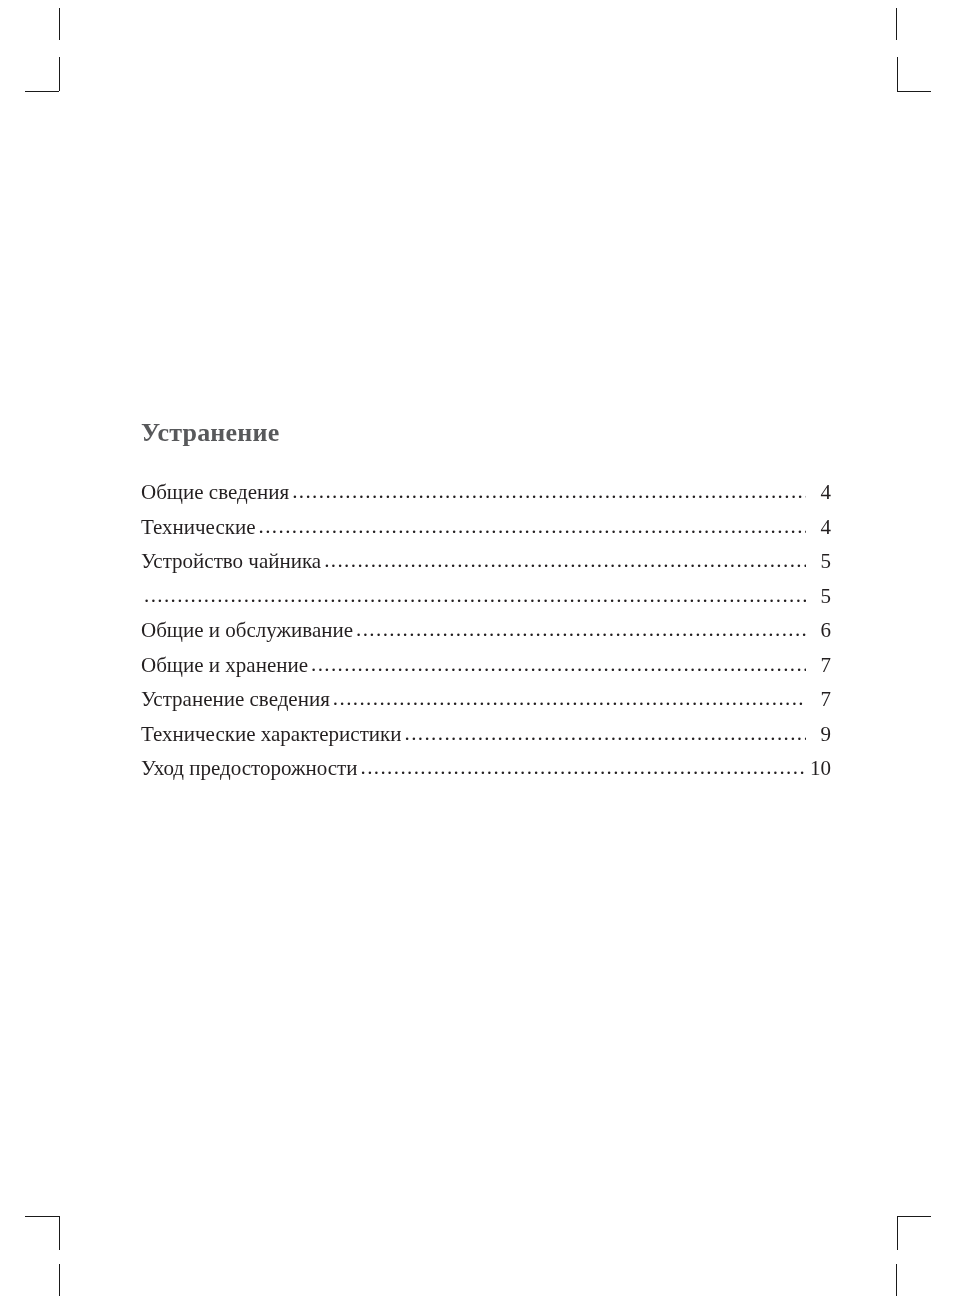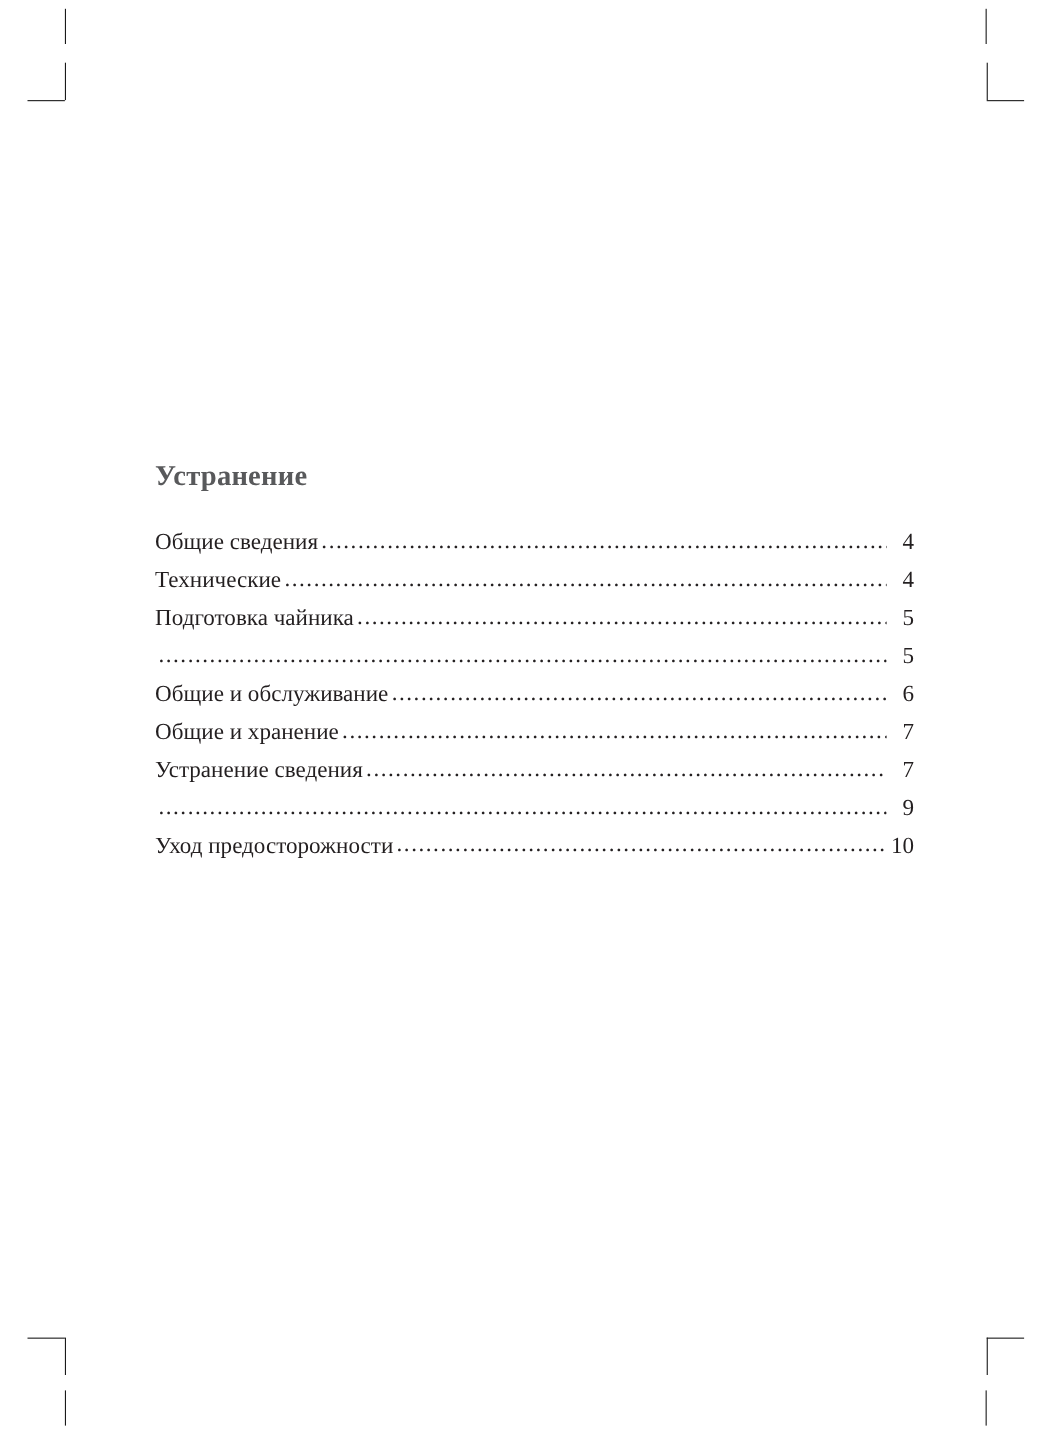--- a/index.html
+++ b/index.html
@@ -121,21 +121,21 @@
         <span class="toc-page">4</span>
       </li>
 
       <li class="toc-item">
         <span class="toc-label">Технические</span>
         <span class="toc-dots">.............................................................................................................</span>
         <span class="toc-page">4</span>
       </li>
 
       <li class="toc-item">
-        <span class="toc-label">Подготовка чайника</span>
+        <span class="toc-label">Устройство чайника</span>
         <span class="toc-dots">.............................................................................................................</span>
         <span class="toc-page">5</span>
       </li>
 
       <li class="toc-item">
         <span class="toc-dots">.............................................................................................................</span>
         <span class="toc-page">5</span>
       </li>
 
       <li class="toc-item">
@@ -150,20 +150,21 @@
         <span class="toc-page">7</span>
       </li>
 
       <li class="toc-item">
         <span class="toc-label">Устранение сведения</span>
         <span class="toc-dots">.............................................................................................................</span>
         <span class="toc-page">7</span>
       </li>
 
       <li class="toc-item">
+        <span class="toc-label">Технические характеристики</span>
         <span class="toc-dots">.............................................................................................................</span>
         <span class="toc-page">9</span>
       </li>
 
       <li class="toc-item">
         <span class="toc-label">Уход предосторожности</span>
         <span class="toc-dots">.............................................................................................................</span>
         <span class="toc-page">10</span>
       </li>
 

